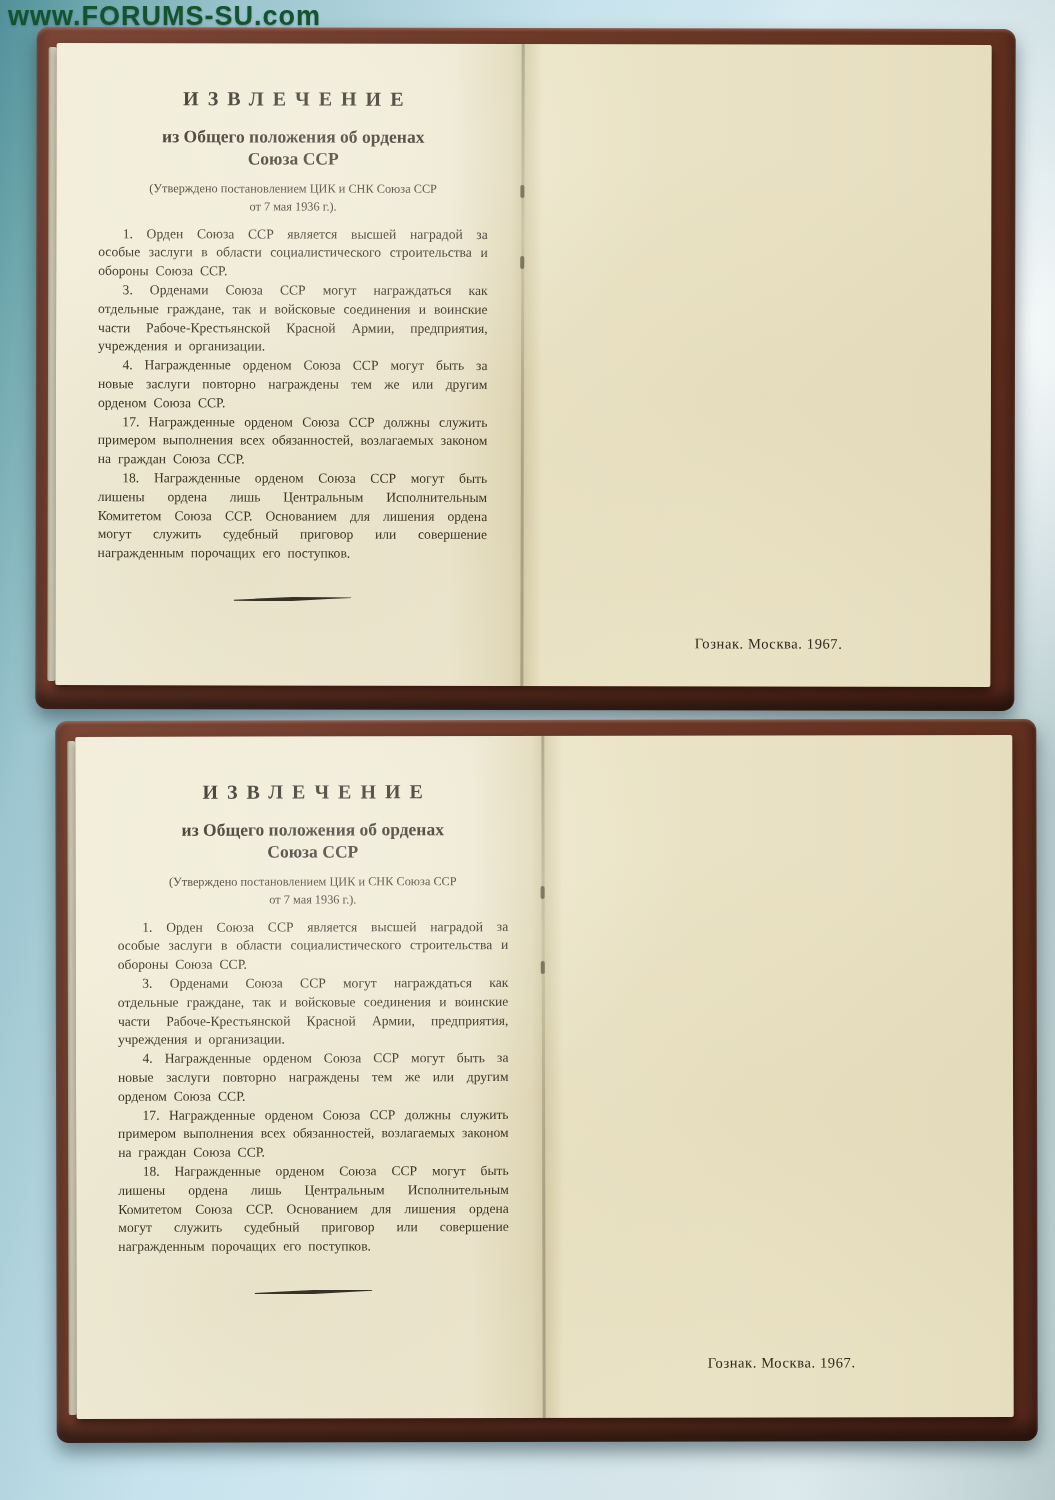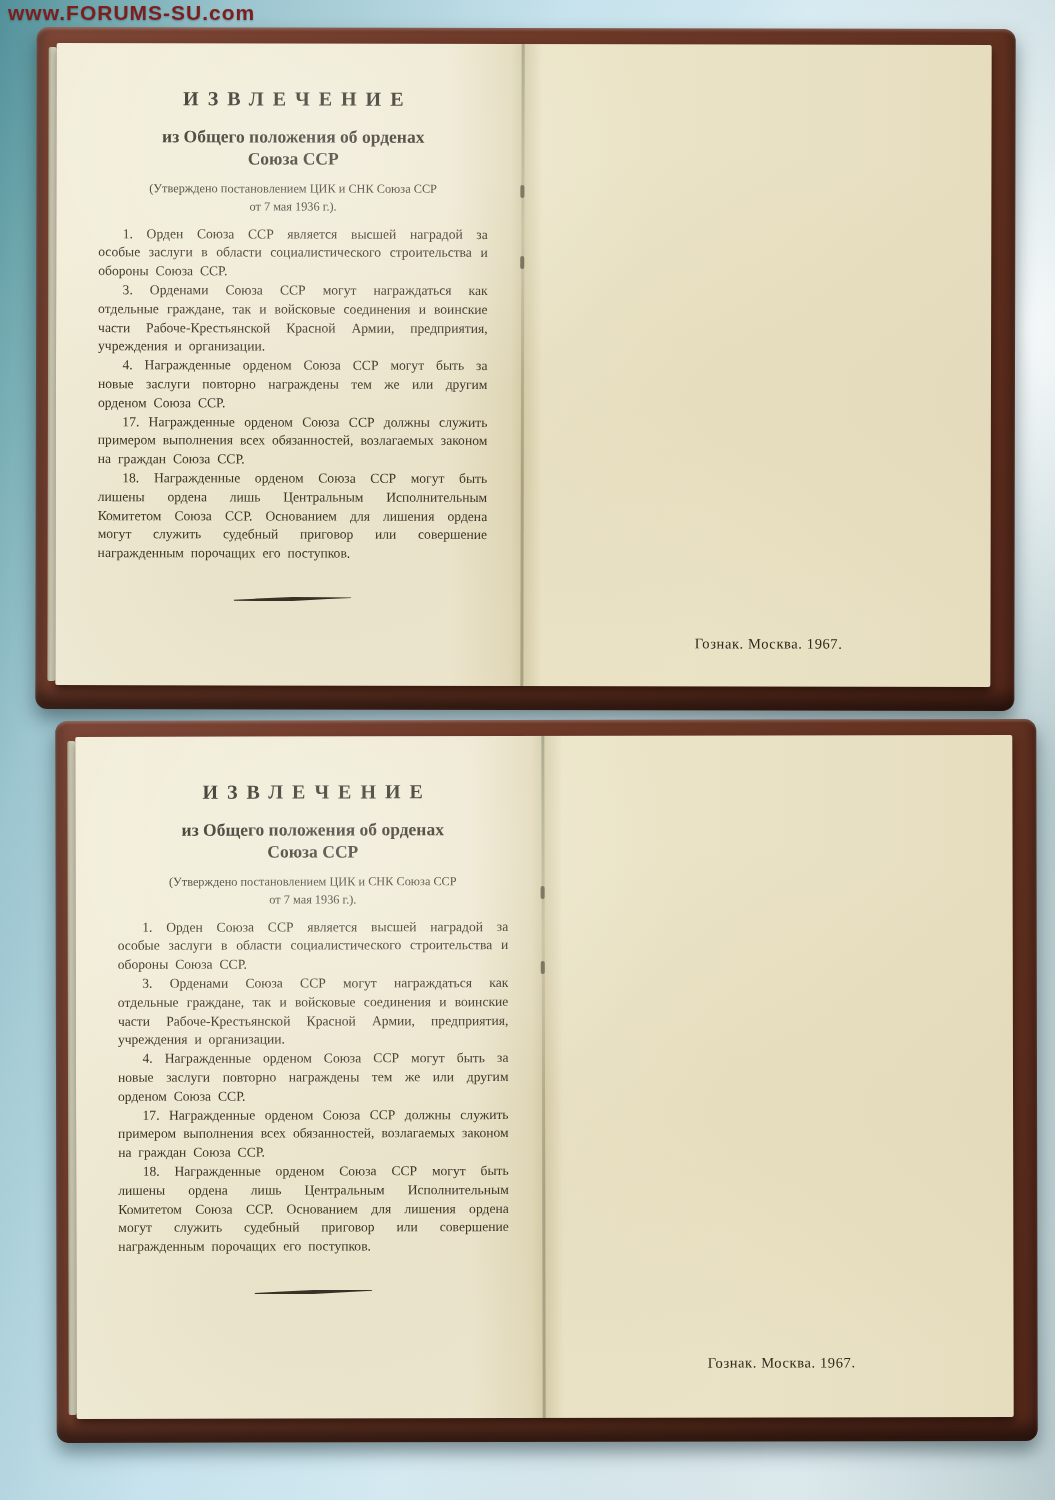--- a/index.html
+++ b/index.html
@@ -7,21 +7,21 @@
     width:1055px;height:1500px;position:relative;overflow:hidden;
     background:
       radial-gradient(ellipse at 97% 22%, rgba(255,255,255,0.85), rgba(255,255,255,0) 28%),
       radial-gradient(ellipse at 75% 100%, rgba(232,242,246,0.75), rgba(232,242,246,0) 42%),
       linear-gradient(106deg,#52909a 0%,#6ea7ad 6%,#9cc5cf 16%,#c6e2ec 38%,#d2e8f0 55%,#bdd2d6 78%,#a8bec0 95%,#9fb5b7 100%);
     font-family:"Liberation Serif",serif;
   }
   .watermark{
     position:absolute;left:8px;top:1px;z-index:50;
     font-family:"Liberation Sans",sans-serif;font-weight:bold;
-    font-size:21px;color:#7f1d1d;letter-spacing:1px;
+    font-size:27px;color:#14532d;letter-spacing:1px;
     text-shadow:0 1px 2px rgba(0,60,70,0.35);
   }
   .booklet{position:absolute;}
   #booklet-top{left:36px;top:28px;width:979px;height:682px;transform:rotate(0.12deg);}
   #booklet-bottom{left:56px;top:720px;width:981px;height:722px;transform:rotate(-0.12deg);}
   .cover{
     position:absolute;inset:0;border-radius:12px;
     background:linear-gradient(120deg,#7c4636 0%,#6e3a2a 32%,#60301f 72%,#53271a 100%);
     box-shadow:0 10px 18px rgba(30,50,55,0.5),
                inset 0 2px 3px rgba(255,255,255,0.18),

